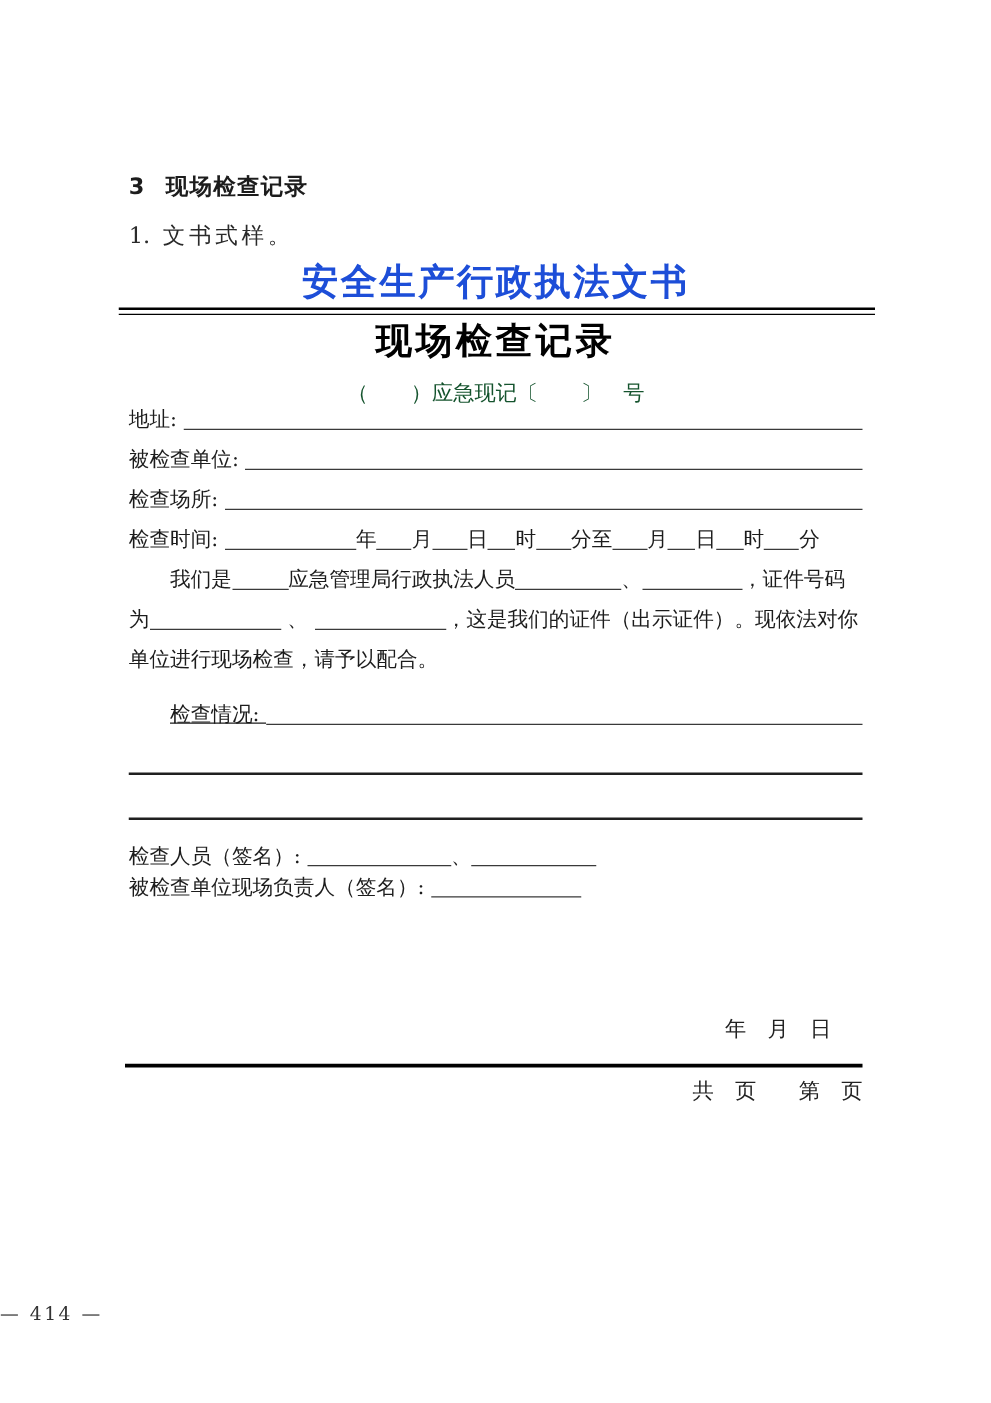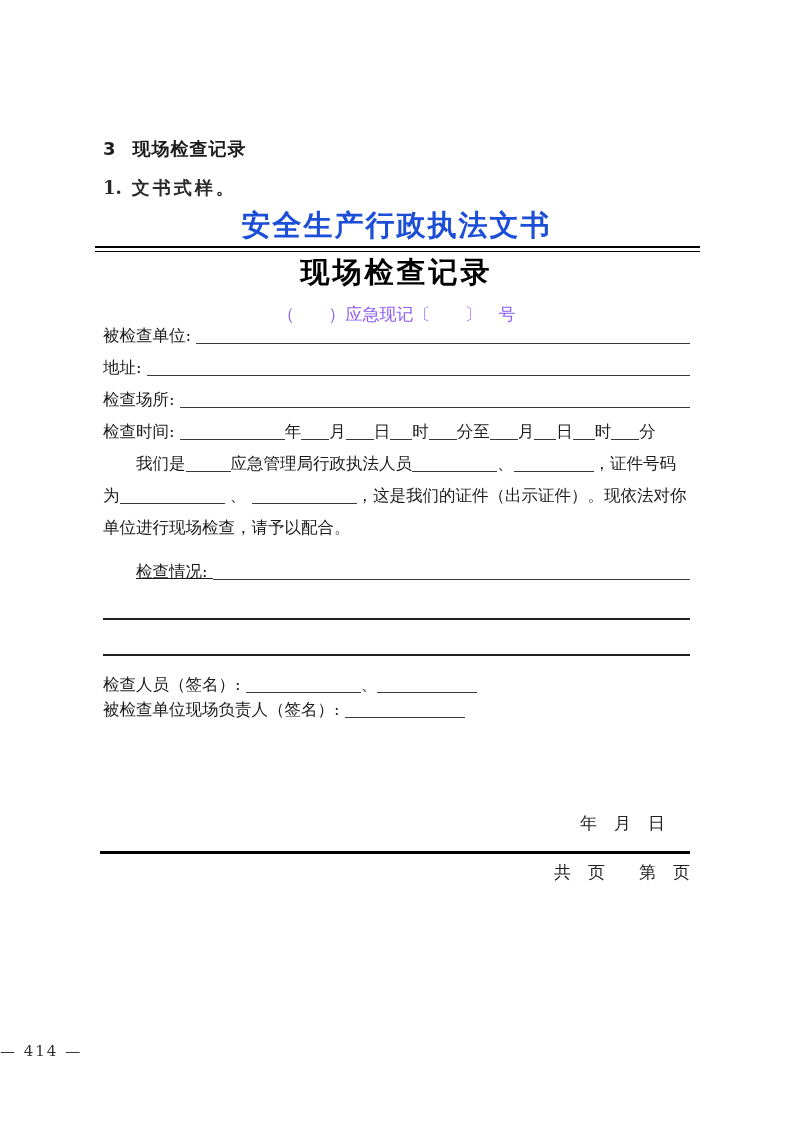--- a/index.html
+++ b/index.html
@@ -14,21 +14,21 @@
   }
   
   .section-heading{
     position:absolute;left:103px;top:137px;
     font-family:"DejaVu Sans","Liberation Sans",sans-serif;
     font-weight:700;font-size:18px;letter-spacing:1px;
   }
   .section-heading .num{margin-right:16px;}
   .item-line{
     position:absolute;left:103px;top:176px;
-    font-size:18px;letter-spacing:3px;color:#2a2a2a;font-weight:bold;
+    font-size:18px;letter-spacing:3px;color:#2a2a2a;
   }
   .item-line .num{letter-spacing:0;margin-right:10px;}
   
   .form-title{
     position:absolute;left:0;top:206px;width:100%;
     text-align:center;
     font-family:"DejaVu Sans","Liberation Sans",sans-serif;
     font-weight:700;font-size:29px;letter-spacing:2px;color:#1d4ed8;
   }
   .double-rule{
@@ -36,21 +36,21 @@
     border-top:2px solid #000;border-bottom:1px solid #000;
   }
   .form-subtitle{
     position:absolute;left:0;top:253px;width:100%;
     text-align:center;
     font-family:"DejaVu Sans","Liberation Sans",sans-serif;
     font-weight:700;font-size:29px;letter-spacing:3px;color:#000;
   }
   .doc-number{
     position:absolute;left:0;top:303px;width:100%;
-    text-align:center;font-size:17px;color:#8b5cf6;white-space:pre;
+    text-align:center;font-size:17px;color:#14532d;white-space:pre;
   }
   
   .form-body{
     position:absolute;left:103px;top:320px;width:587px;
     font-size:16.5px;
   }
   .form-row{
     display:flex;align-items:baseline;
     height:32px;line-height:32px;white-space:pre;
   }
@@ -99,22 +99,22 @@
     <span class="num">1.</span><span>文书式样。</span>
   </div>
 
   <div class="form-title">安全生产行政执法文书</div>
   <div class="double-rule"></div>
   <div class="form-subtitle">现场检查记录</div>
 
   <div class="doc-number">（　　）应急现记〔　　〕　号</div>
 
   <div class="form-body">
+      <div class="form-row row-field"><span class="t">地址: </span><span class="blank fill"></span></div>
       <div class="form-row row-field"><span class="t">被检查单位: </span><span class="blank fill"></span></div>
-      <div class="form-row row-field"><span class="t">地址: </span><span class="blank fill"></span></div>
       <div class="form-row row-field"><span class="t">检查场所: </span><span class="blank fill"></span></div>
       <div class="form-row row-field"><span class="t">检查时间: </span><span class="blank" style="width: 105px;"></span><span class="t">年</span><span class="blank" style="width: 28px;"></span><span class="t">月</span><span class="blank" style="width: 28px;"></span><span class="t">日</span><span class="blank" style="width: 22px;"></span><span class="t">时</span><span class="blank" style="width: 28px;"></span><span class="t">分至</span><span class="blank" style="width: 28px;"></span><span class="t">月</span><span class="blank" style="width: 22px;"></span><span class="t">日</span><span class="blank" style="width: 22px;"></span><span class="t">时</span><span class="blank" style="width: 28px;"></span><span class="t">分</span></div>
       <div class="form-row row-field row-indent"><span class="t">我们是</span><span class="blank" style="width: 45px;"></span><span class="t">应急管理局行政执法人员</span><span class="blank" style="width: 85px;"></span><span class="t">、</span><span class="blank" style="width: 80px;"></span><span class="t">，证件号码</span></div>
       <div class="form-row row-field"><span class="t">为</span><span class="blank" style="width: 105px;"></span><span class="t"> 、 </span><span class="blank" style="width: 105px;"></span><span class="t">，这是我们的证件（出示证件）。现依法对你</span></div>
       <div class="form-row row-field"><span class="t">单位进行现场检查，请予以配合。</span></div>
       <div class="form-row row-situation row-indent"><span class="t">检查情况: </span><span class="blank fill"></span></div>
       <div class="form-row row-writeline"><span class="blank fill"></span></div>
       <div class="form-row row-writeline"><span class="blank fill"></span></div>
       <div class="form-row row-sig sig-gap"><span class="t">检查人员（签名）: </span><span class="blank" style="width: 115px;"></span><span class="t">、</span><span class="blank" style="width: 100px;"></span></div>
       <div class="form-row row-sig"><span class="t">被检查单位现场负责人（签名）: </span><span class="blank" style="width: 120px;"></span></div>

